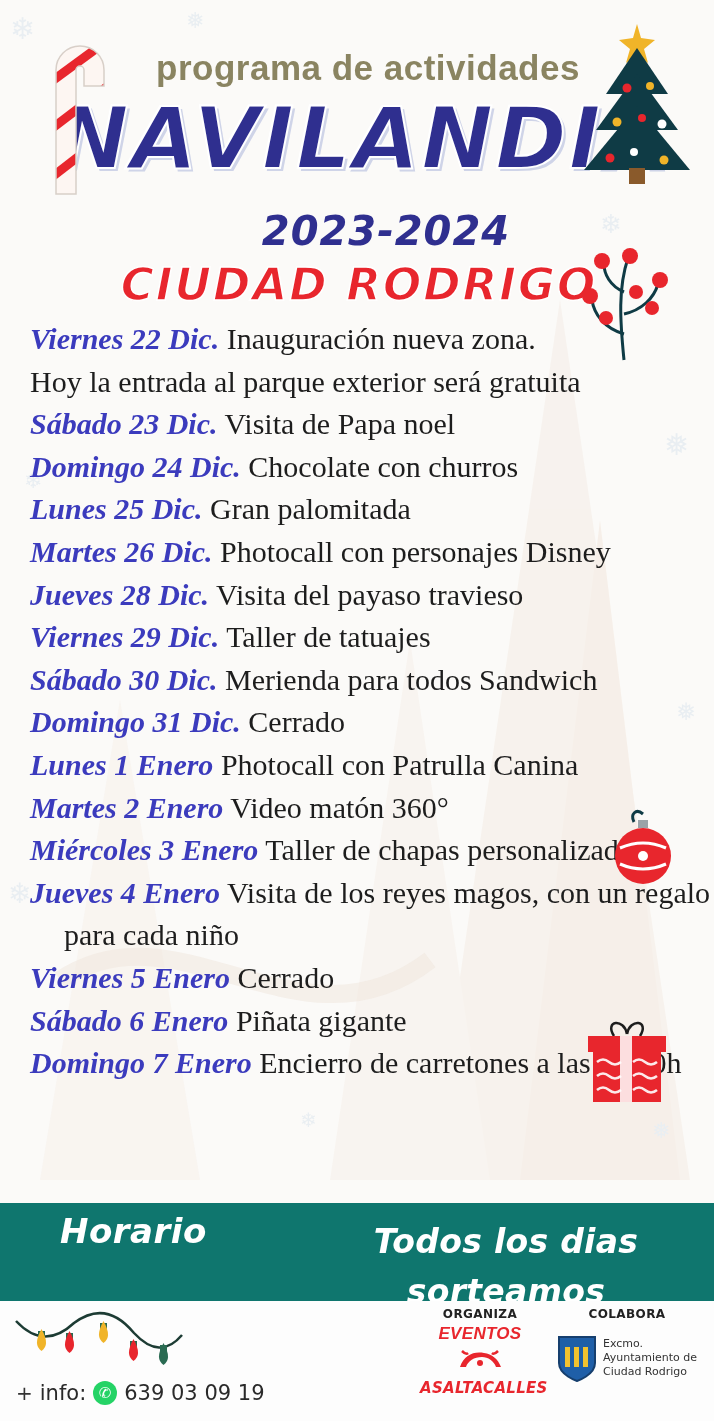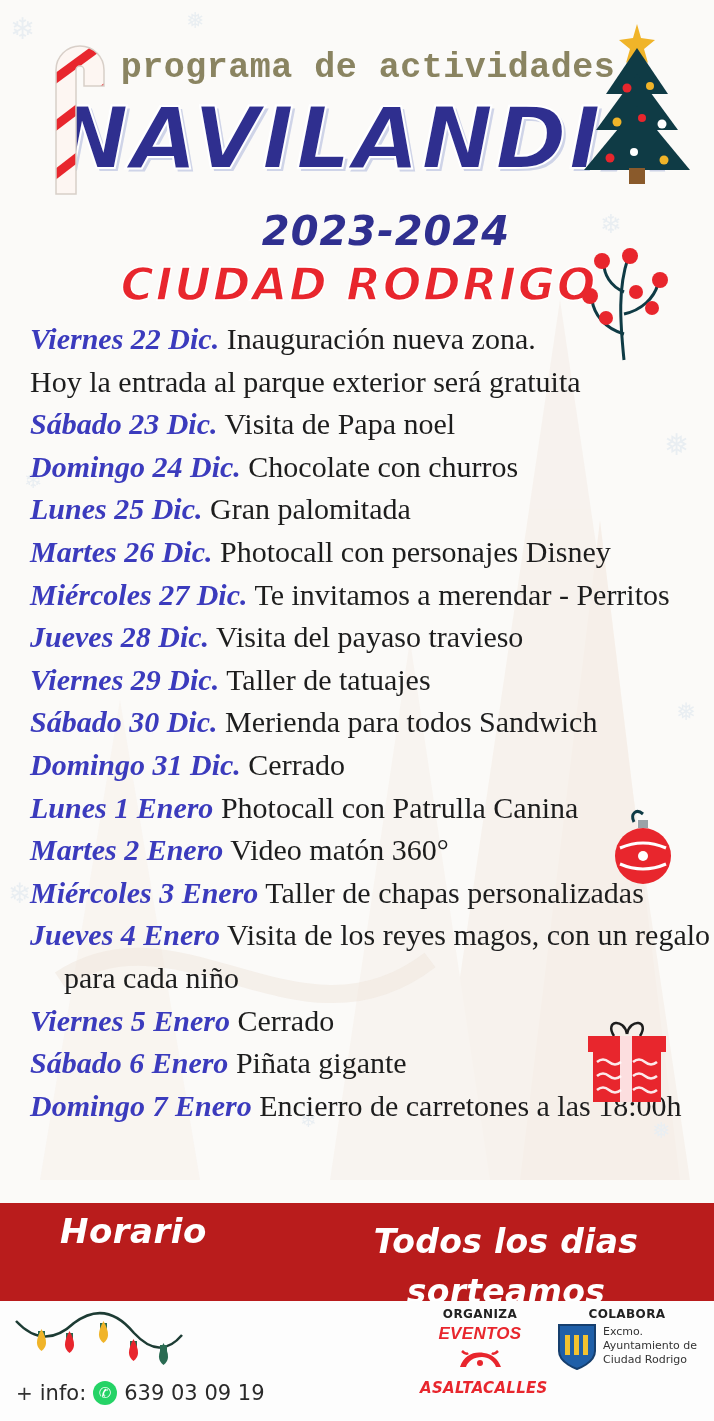--- a/index.html
+++ b/index.html
@@ -36,21 +36,21 @@
     position: relative;
     z-index: 3;
     height: 312px;
   }
   .prog-title {
     position: absolute;
     top: 48px;
     left: 0;
     right: 0;
     text-align: center;
-    font-family: Liberation Mono, monospace;
+    font-family: Liberation Sans, sans-serif;
     font-weight: bold;
     font-size: 35px;
     letter-spacing: .5px;
     color: #8a8461;
     padding-left: 22px;
   }
   .navilandia {
     position: absolute;
     top: 88px;
     left: 0;
@@ -168,21 +168,21 @@
     color: #1d1d1d;
   }
 
   
   .band {
     position: absolute;
     left: 0;
     right: 0;
     top: 1203px;
     height: 98px;
-    background: #b91c1c;
+    background: #0f766e;
     z-index: 5;
     color: #fff;
     font-family: "DejaVu Sans", sans-serif;
     font-weight: bold;
     font-style: italic;
   }
   .band-left {
     position: absolute;
     left: 60px;
     top: 8px;
@@ -292,21 +292,21 @@
   .bull {
     width: 52px;
     height: 30px;
     margin: 1px auto 0;
   }
   .shield-row {
     display: flex;
     align-items: center;
     gap: 6px;
     justify-content: center;
-    margin-top: 0;
+    margin-top: 12px;
   }
   .town-text {
     font-family: "DejaVu Sans", sans-serif;
     font-size: 11px;
     color: #333;
     line-height: 1.25;
     text-align: left;
   }
 </style>
 </head>
@@ -446,24 +446,20 @@
   <div class="row">
     <span class="day">Lunes 25 Dic.</span>
     <span class="act">Gran palomitada</span>
   </div>
 
   <div class="row">
     <span class="day">Martes 26 Dic.</span>
     <span class="act">Photocall con personajes Disney</span>
   </div>
 
-  <div class="row">
-    <span class="day">Miércoles 27 Dic.</span>
-    <span class="act">Te invitamos a merendar - Perritos</span>
-  </div>
 
   <div class="row">
     <span class="day">Jueves 28 Dic.</span>
     <span class="act">Visita del payaso travieso</span>
   </div>
 
   <div class="row">
     <span class="day">Viernes 29 Dic.</span>
     <span class="act">Taller de tatuajes</span>
   </div>

